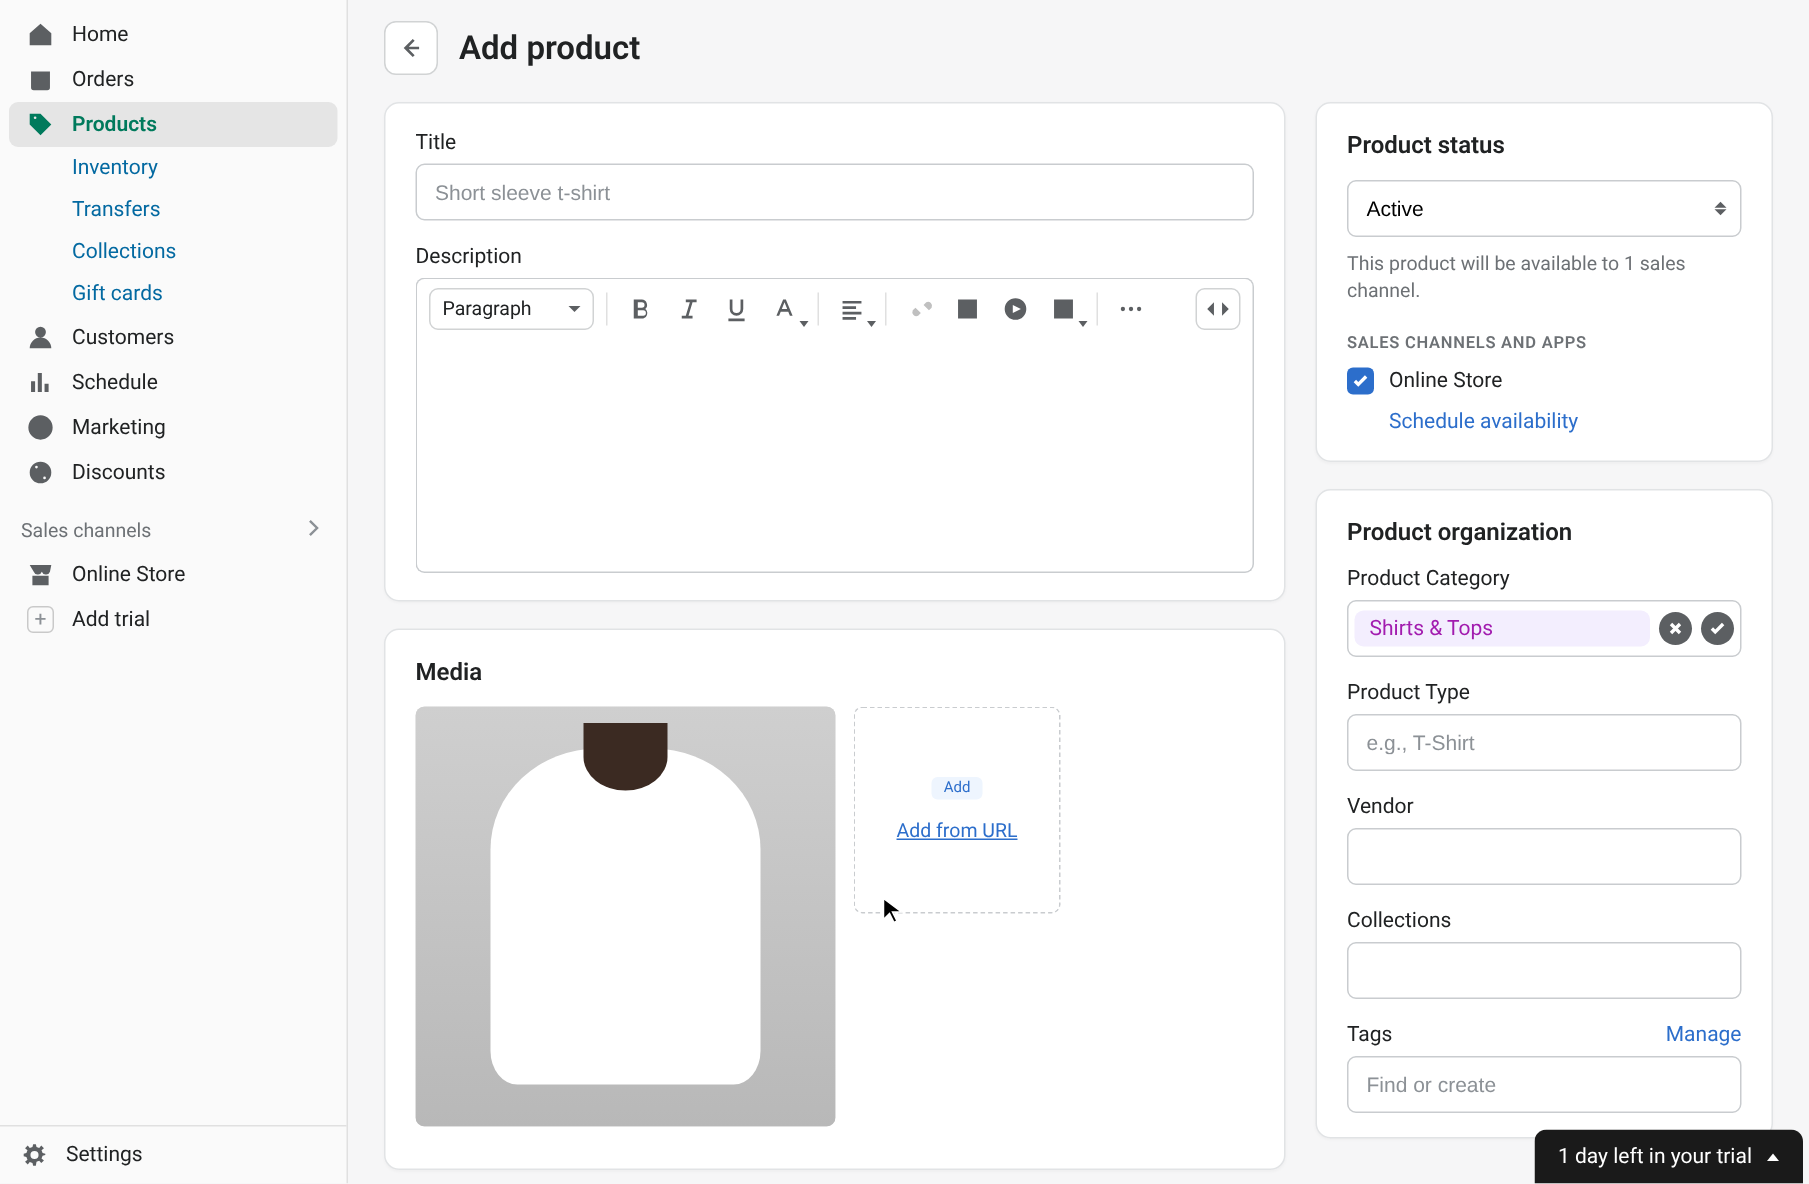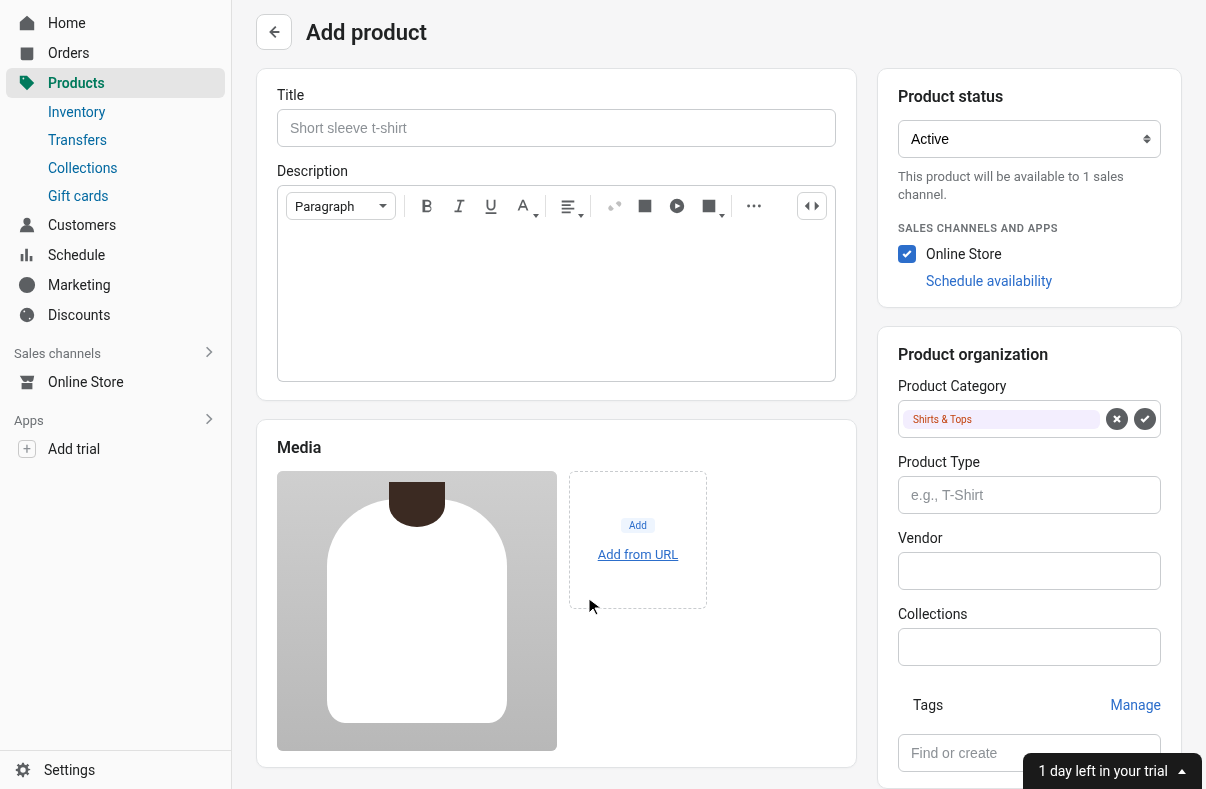--- a/index.html
+++ b/index.html
@@ -166,21 +166,21 @@
   .checkbox{
     width:18px;height:18px;border-radius:4px;background:#2c6ecb;
     display:flex;align-items:center;justify-content:center;
   }
   .checkbox svg{width:12px;height:12px;stroke:#fff;fill:none;stroke-width:3;}
   .pill-input{
     display:flex;align-items:center;gap:6px;width:100%;
     border:1px solid #c9cccf;border-radius:6px;padding:4px;background:#fff;height:38px;
   }
   .pill{
-    background:#f3eefe;color:#c2410c;border-radius:6px;padding:4px 10px;font-size:10px;flex:1;
+    background:#f3eefe;color:#a21caf;border-radius:6px;padding:4px 10px;font-size:14px;flex:1;
   }
   .round-btn{
     width:22px;height:22px;border-radius:50%;background:#5c5f62;
     display:flex;align-items:center;justify-content:center;cursor:pointer;flex:0 0 22px;
   }
   .round-btn svg{width:12px;height:12px;stroke:#fff;fill:none;stroke-width:3;}
   
   .trial-banner{
     position:absolute;right:4px;bottom:0;
     background:#1a1a1a;color:#fff;border-radius:8px 8px 0 0;
@@ -276,26 +276,20 @@
     </div>
     <div class="nav-item">
       <span class="icon">
           <svg viewBox="0 0 20 20">
             <path d="M2 3h16l-1 5a3 3 0 01-3 2 3 3 0 01-3-2 3 3 0 01-3 2 3 3 0 01-3-2zM4 11h12v7H4z"></path>
           </svg>
         </span>
       <span>Online Store</span>
     </div>
 
-    <div class="section-heading">
-      <span>Apps</span>
-      <span class="chev-icon"><svg viewBox="0 0 20 20">
-            <path d="M7 4l6 6-6 6"></path>
-          </svg></span>
-    </div>
     <div class="nav-item">
       <span class="add-box">+</span>
       <span>Add trial</span>
     </div>
 
     <div class="spacer"></div>
     <div class="settings-item">
       <span class="icon">
           <svg viewBox="0 0 20 20">
             <path d="M10 7a3 3 0 100 6 3 3 0 000-6zm8 3l-2 .5-.8 2L17 14l-2 2-1.5-1.8-2 .8L11 18H9l-.5-2-2-.8L5 17l-2-2 1.8-1.5-.8-2L2 11V9l2-.5.8-2L3 5l2-2 1.5 1.8 2-.8L9 2h2l.5 2 2 .8L15 3l2 2-1.8 1.5.8 2L18 9z"></path>
@@ -393,21 +387,21 @@
               <div class="rte-code">
                   <svg viewBox="0 0 20 20">
                     <path d="M7 5l-5 5 5 5M13 5l5 5-5 5"></path>
                   </svg>
                 </div>
             </div>
             <div class="rte-body"></div>
           </div>
         </div>
 
-        <div class="card" style="padding-bottom:16px;">
+        <div class="card" style="padding-bottom:28px;">
           <h2>Media</h2>
           <div class="media-row">
             <div class="media-thumb">
               <div class="tshirt-bg"></div>
               <div class="tshirt-shape"></div>
               <div class="tshirt-neck"></div>
             </div>
             <div class="media-add">
               <div class="add-chip">Add</div>
               <div class="add-url">Add from URL</div>
@@ -469,21 +463,21 @@
             <input class="text-input" style="">
           </div>
 
           <div class="field-group">
             <label class="field-label">Collections</label>
             <input class="text-input" style="">
           </div>
 
           <div class="field-group" style="margin-bottom:6px;">
             <div class="field-label-row">
-              <span class="field-label" style="margin:15px">Tags</span>
+              <span class="field-label" style="margin:0">Tags</span>
               <span class="link">Manage</span>
             </div>
             <input class="text-input" placeholder="Find or create" style="">
           </div>
         </div>
       </div>
     </div>
   </div>
 </div>
 

